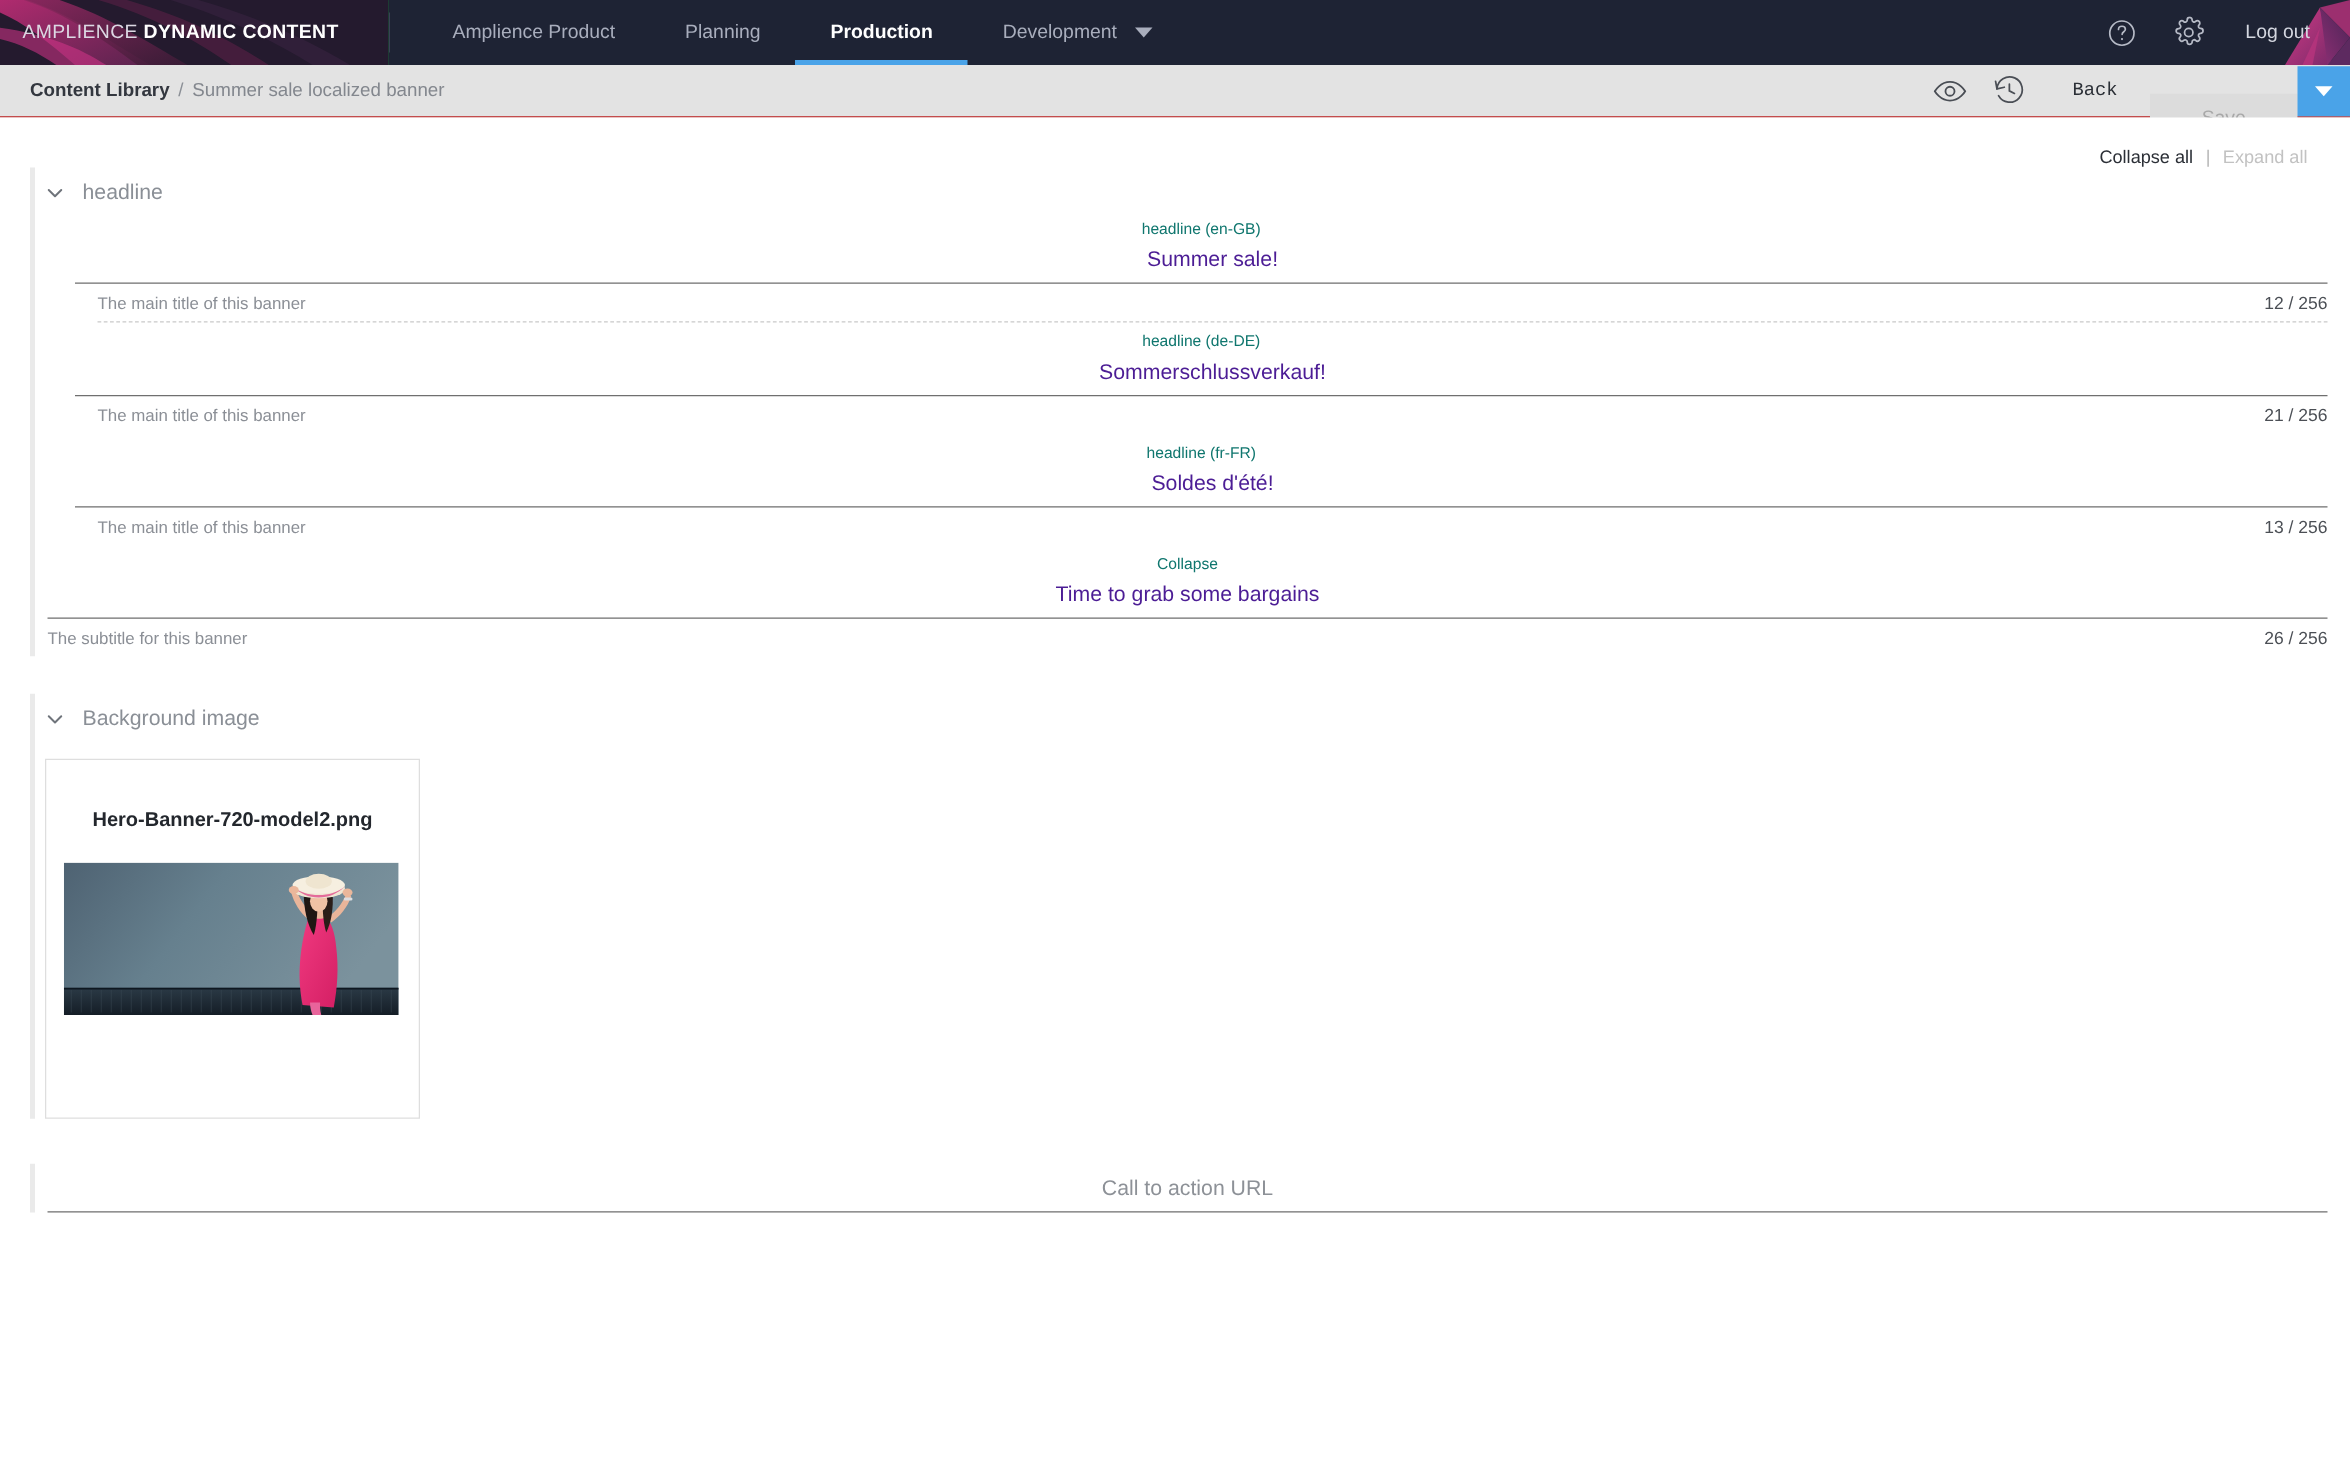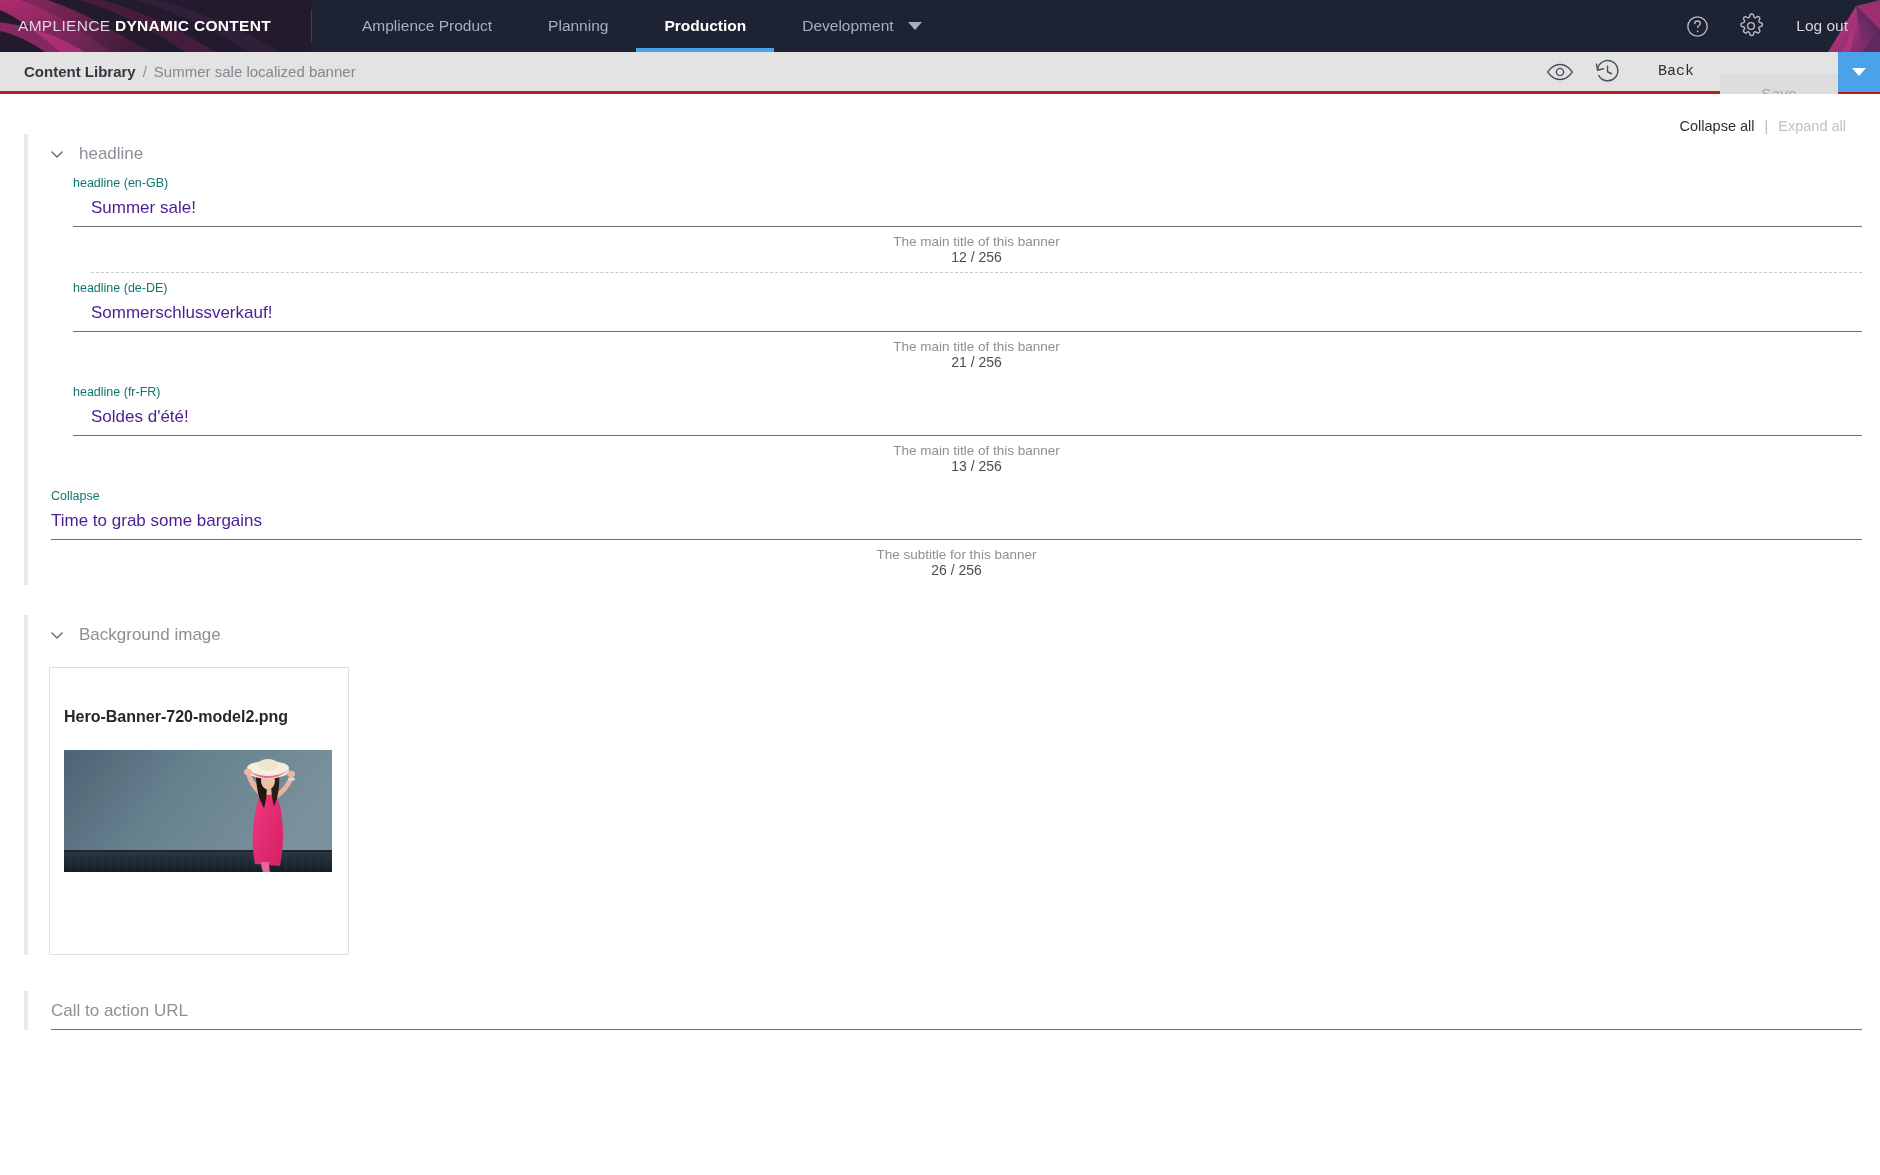--- a/index.html
+++ b/index.html
@@ -123,21 +123,21 @@
     width: 110px; height: 52px;
     pointer-events: none;
     z-index: 1;
   }
 
   
   .crumb-bar {
     position: relative;
     height: 42px;
     background: #e3e3e3;
-    border-bottom: 3px solid #b91c1c;
+    border-bottom: 1px solid #b91c1c;
     display: flex;
     align-items: center;
     padding-left: 24px;
   }
   .crumb {
     font-size: 15px;
     display: flex;
     align-items: baseline;
     gap: 0;
   }
@@ -211,21 +211,22 @@
   }
   .collapse-all { color: #2b2f36; cursor: pointer; }
   .collapse-pipe { color: #b6b6b6; padding: 0 10px; }
   .expand-all { color: #c2c2c2; cursor: pointer; }
 
   .form-area { padding: 0 0 0 0; }
 
   
   .field-group {
     position: relative;
-    padding-left: 29px;
+    padding-left: 16px;
+    text-align: center;
   }
   .field-group::before {
     content: "";
     position: absolute;
     left: 24px;
     top: 0;
     bottom: 0;
     width: 4px;
     background: #eaeaea;
   }
@@ -262,21 +263,20 @@
     min-height: 30px;
     cursor: text;
   }
   .fld-input.placeholder { color: #8d9197; }
   .fld-foot {
     display: flex;
     justify-content: space-between;
     align-items: center;
     padding: 7px 0 7px 18px;
     font-size: 13.5px;
-    flex-direction: column;
   }
   .fld-help { color: #8b8f96; }
   .fld-count { color: #4b4f55; font-size: 14px; }
   .dotted-sep {
     border-top: 1px dashed #c9c9c9;
     margin: 0 0 0 18px;
   }
 
   .strapline-block { padding-left: 22px; padding-right: 18px; }
   .strapline-block .fld-input { padding-left: 0; }

